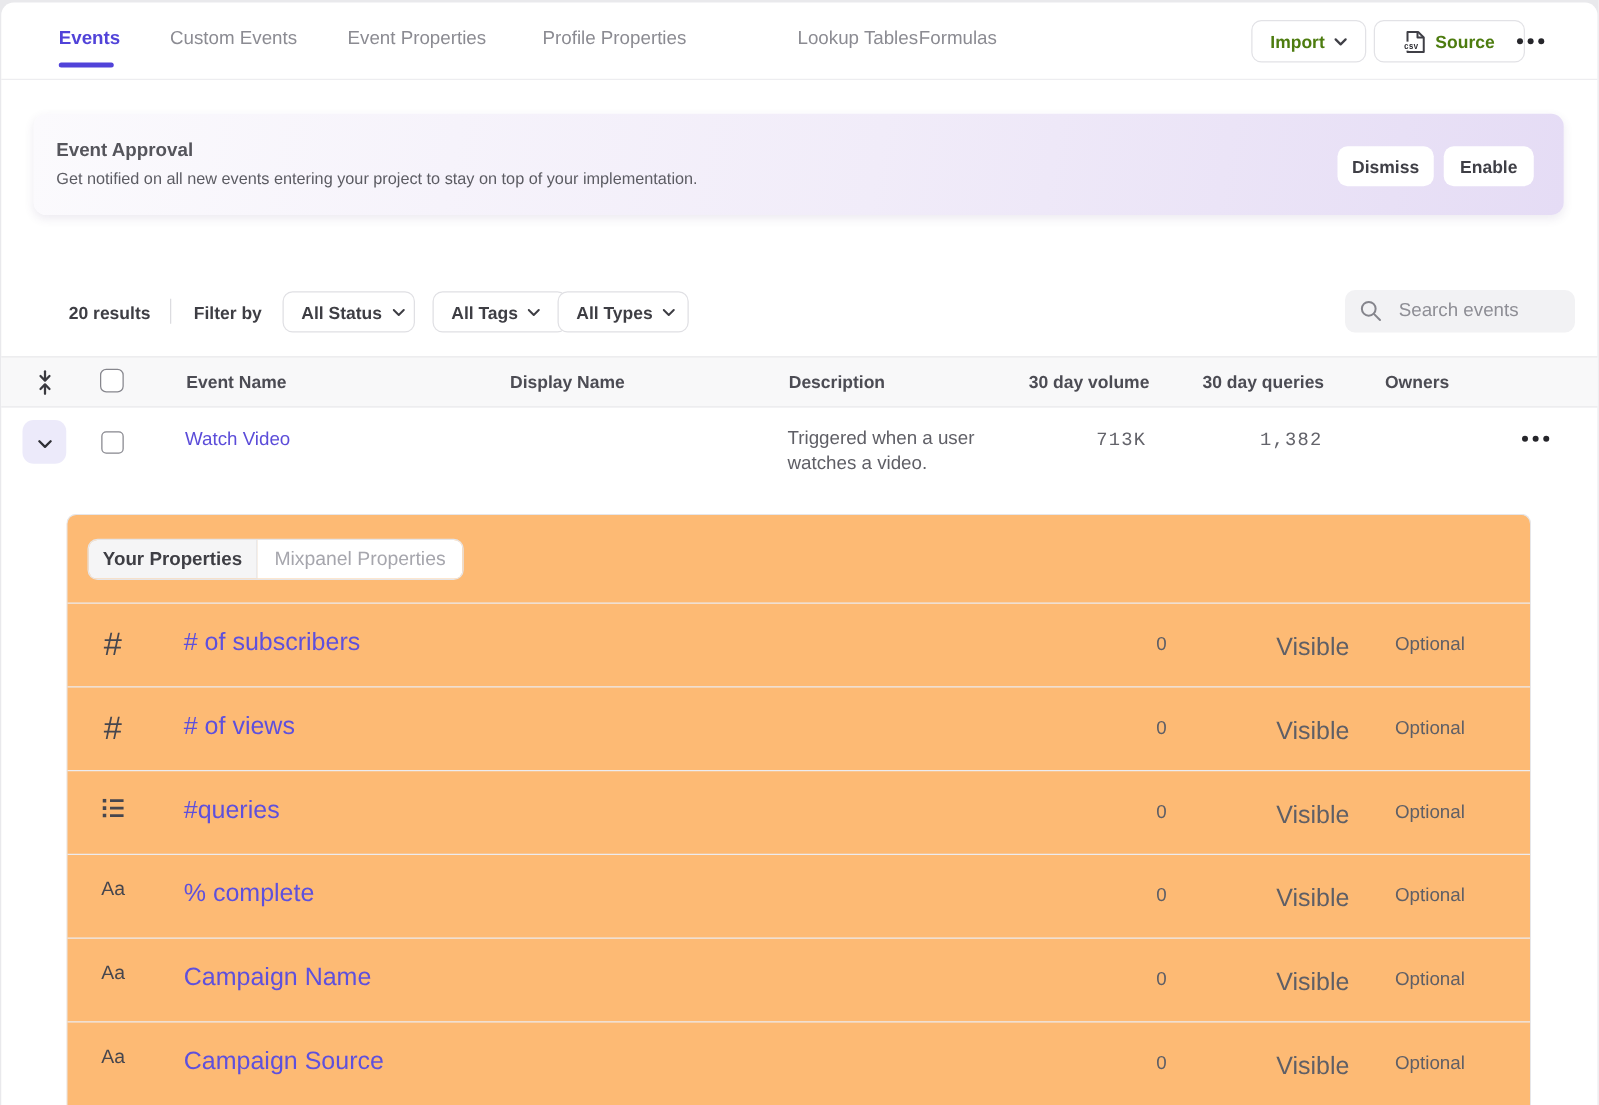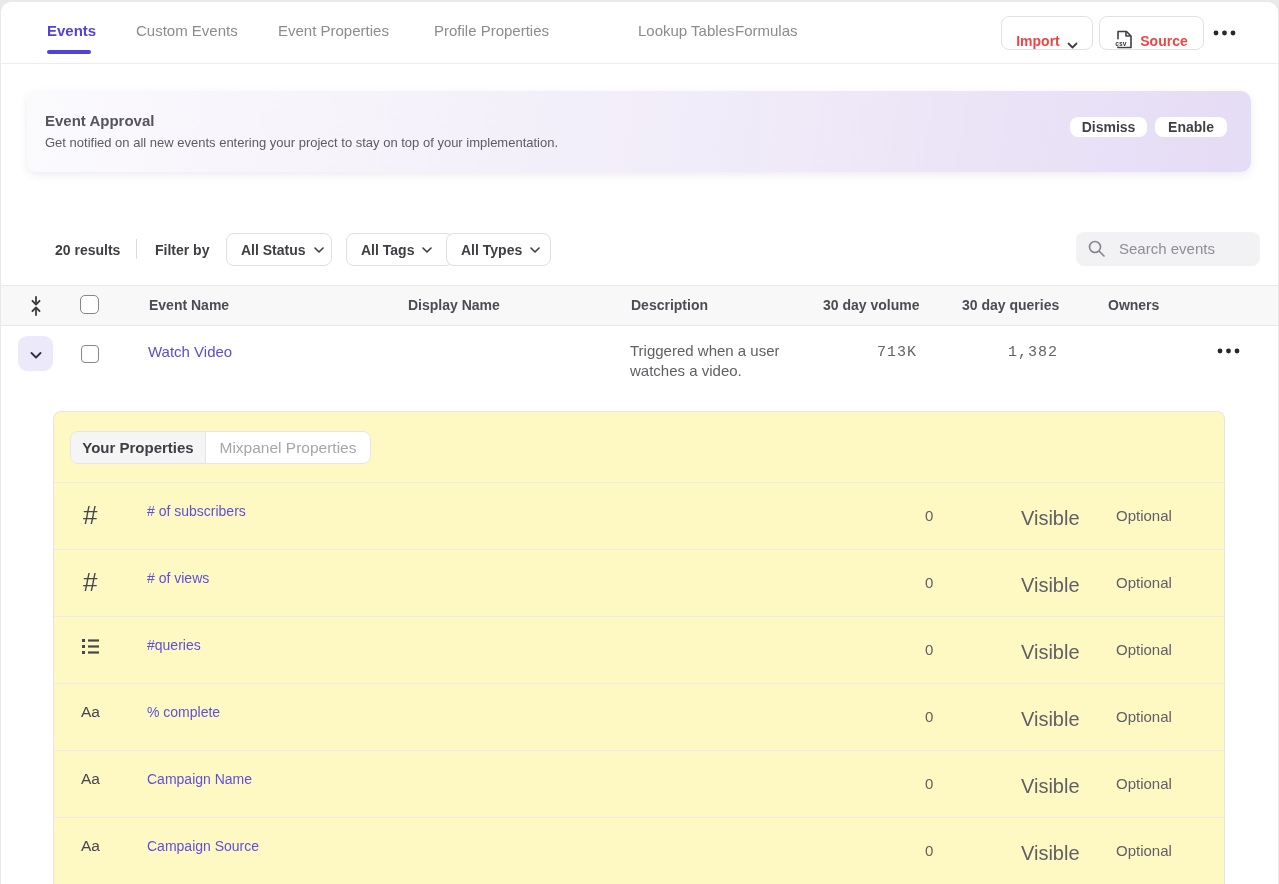--- a/index.html
+++ b/index.html
@@ -8,50 +8,50 @@
 .card { position:absolute; left:1px; top:2px; width:1277px; height:882px; background:#fff; border-radius:10px 10px 0 0; }
 .abs { position:absolute; }
 svg { display:block; }
 
 
 .tab { position:absolute; top:22px; font-size:15px; color:#8b8b92; white-space:nowrap; }
 .tab.active { color:#5143d9; font-weight:bold; }
 .underline { position:absolute; left:47px; top:50px; width:44px; height:4px; background:#5143d9; border-radius:2px; }
 .topborder { position:absolute; left:1px; top:63px; width:1277px; height:1px; background:#ededf0; }
 
-.btn { position:absolute; border:1px solid #e2e2e6; border-radius:8px; background:#fff; display:flex; align-items:flex-end; justify-content:center; font-size:14px; font-weight:bold; color:#ef4444; }
+.btn { position:absolute; border:1px solid #e2e2e6; border-radius:8px; background:#fff; display:flex; align-items:center; justify-content:center; font-size:14px; font-weight:bold; color:#4d7c0f; }
 
 
 .banner { position:absolute; left:27px; top:91px; width:1224px; height:81px; border-radius:10px; background:linear-gradient(100deg, #fbfafd 0%, #f1ecf9 55%, #e5dcf5 100%); box-shadow:0 3px 8px rgba(80,60,120,0.10); }
 .banner h3 { position:absolute; left:18px; top:21px; font-size:15px; color:#55555c; }
 .banner p { position:absolute; left:18px; top:44px; font-size:13px; color:#5c5c63; }
-.wbtn { position:absolute; top:26px; height:20px; border-radius:8px; background:#fff; display:flex; align-items:center; justify-content:center; font-size:14px; font-weight:bold; color:#3f3f46; }
+.wbtn { position:absolute; top:26px; height:32px; border-radius:8px; background:#fff; display:flex; align-items:center; justify-content:center; font-size:14px; font-weight:bold; color:#3f3f46; }
 
 
 .frow { position:absolute; font-size:14px; color:#3e3e44; font-weight:bold; }
 .fbtn { position:absolute; top:233px; height:33px; border:1px solid #e0e0e4; border-radius:8px; background:#fff; display:flex; align-items:center; font-size:14px; font-weight:bold; color:#3e3e44; }
 .search { position:absolute; left:1076px; top:232px; width:184px; height:34px; background:#f2f2f4; border-radius:8px; }
 
 
 .thead { position:absolute; left:1px; top:285px; width:1277px; height:41px; background:#f8f8f9; border-top:1px solid #e9e9ec; border-bottom:1px solid #e9e9ec;padding-left:33px; }
 .hlabel { position:absolute; top:11px; font-size:14px; color:#4c4c54; font-weight:bold; white-space:nowrap; }
 .cb { position:absolute; width:19px; height:19px; border:1px solid #86868d; border-radius:5px; background:#fff; }
 .expander { position:absolute; left:18px; top:336px; width:35px; height:35px; background:#eceafa; border-radius:9px; display:flex; align-items:center; justify-content:center; }
 .link { color:#5b4cd9; font-size:15px; }
 .gray { color:#5f5f66; font-size:15px; }
 .mono { font-family:"Liberation Mono", monospace; font-size:15px; letter-spacing:1px; color:#63636a; }
 
 
-.panel { position:absolute; left:53px; top:411px; width:1172px; height:474px; border:1px solid #e6e6e9; border-bottom:none; border-radius:8px 8px 0 0; background:#fef9c3; }
+.panel { position:absolute; left:53px; top:411px; width:1172px; height:474px; border:1px solid #e6e6e9; border-bottom:none; border-radius:8px 8px 0 0; background:#fdba74; }
 .ptabs { position:absolute; left:16px; top:19px; height:33px; border:1px solid #e5e5e8; border-radius:8px; overflow:hidden; display:flex; }
 .ptab1 { width:135px; background:#f5f5f6; display:flex; align-items:center; justify-content:center; font-size:15px; font-weight:bold; color:#3e3e44; border-right:1px solid #e5e5e8; }
 .ptab2 { width:164px; background:#fff; display:flex; align-items:center; justify-content:center; font-size:15.5px; color:#a6a6ad; }
 .phead-border { position:absolute; left:0; top:70px; width:1170px; height:1px; background:#ececef; }
 .prow { position:absolute; left:0; width:1170px; height:67px; border-bottom:1px solid #ececef; }
-.pname { position:absolute; left:93px; top:20px; font-size:14px; color:#5e50dd; }
+.pname { position:absolute; left:93px; top:20px; font-size:20px; color:#5e50dd; }
 .pzero { position:absolute; left:871px; top:24px; font-size:15px; color:#5f5f66; }
 .pvis { position:absolute; left:967px; top:24px; font-size:20px; color:#5f5f66; }
 .popt { position:absolute; left:1062px; top:24px; font-size:15px; color:#5f5f66; }
 .hashic { position:absolute; left:29px; top:19px; font-size:26px; color:#46464e; line-height:1; }
 .aaic { position:absolute; left:27px; top:20px; font-size:15.5px; color:#46464e; line-height:1; }
 </style>
 </head>
 <body>
 <div class="card"></div>
 
@@ -63,21 +63,21 @@
 <div class="tab" style="left:735px;">Formulas</div>
 <div class="underline"></div>
 <div class="topborder"></div>
 
 <div class="btn" style="left:1001px; top:16px; width:92px; height:34px;">
     <span>Import</span>
   <svg width="11" height="7" viewBox="0 0 11 7" style="margin-left:7px;">
       <path d="M1.5 1.5 L5.5 5.5 L9.5 1.5" fill="none" stroke="#3f3f46" stroke-width="1.8" stroke-linecap="round" stroke-linejoin="round"></path>
     </svg>
 </div>
-<div class="btn" style="left:1099px; top:16px; width:105px; height:34px;">
+<div class="btn" style="left:1099px; top:16px; width:121px; height:34px;">
   <svg width="18" height="19" viewBox="0 0 18 19" style="margin-right:7px;">
     <path d="M3 1.5 h8.5 l4.5 4.5 v11.5 h-13 z" fill="none" stroke="#3f3f46" stroke-width="1.6" stroke-linejoin="round"></path>
     <path d="M11 1.5 v4.5 h4.5" fill="none" stroke="#3f3f46" stroke-width="1.6" stroke-linejoin="round"></path>
     <rect x="0" y="9.3" width="11.5" height="7.2" fill="#fff"></rect>
     <text x="0.2" y="15.6" font-family="Liberation Mono" font-size="7.5" font-weight="bold" fill="#2e2e34" textLength="11.3" lengthAdjust="spacingAndGlyphs">csv</text>
   </svg>
   <span>Source</span>
   </div>
 <div class="abs" style="left:1213px; top:30px;">
     <svg width="23" height="6" viewBox="0 0 23 6">

